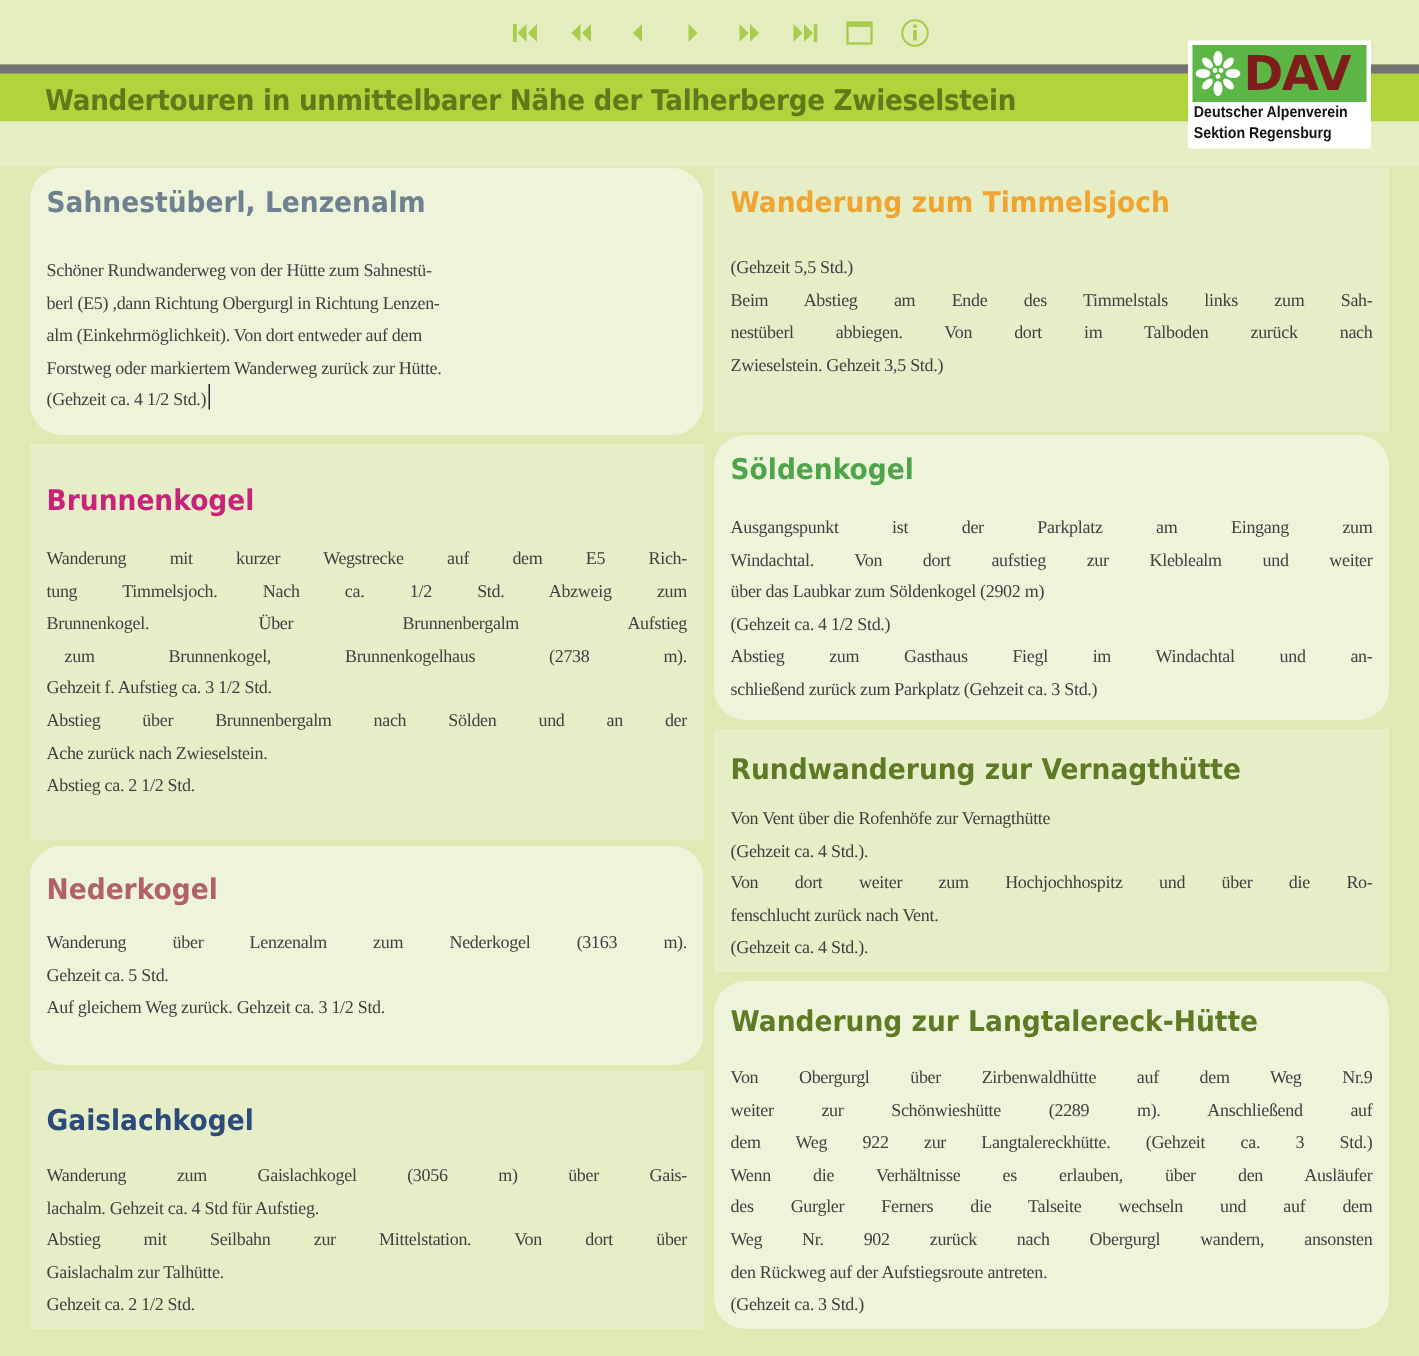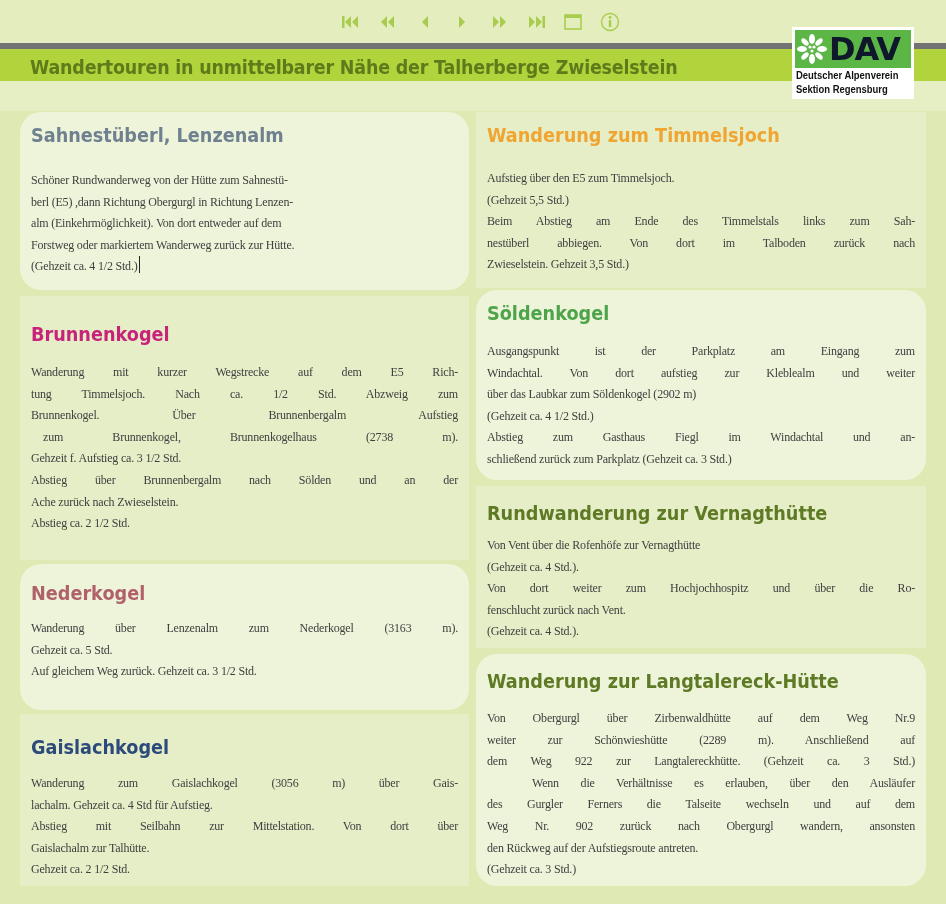--- a/index.html
+++ b/index.html
@@ -38,21 +38,21 @@
   }
   .logo {
     position: absolute; left: 792px; top: 27px; width: 122px; height: 72px;
     background: #ffffff; padding: 3px 3px 0 3px;
   }
   .logo-top {
     background: #5cb646; height: 38px; display: flex; align-items: center;
     padding-left: 2px;
   }
   .logo-top .dav {
-    font-family: "DejaVu Sans", sans-serif; font-weight: bold; color: #0f172a;
+    font-family: "DejaVu Sans", sans-serif; font-weight: bold; color: #7f1d1d;
     font-size: 32px; letter-spacing: -1px; line-height: 38px; margin-left: 2px;
   }
   .logo-sub {
     font-family: "Liberation Sans", sans-serif; font-size: 10.5px; line-height: 13px;
     color: #111; font-weight: bold; padding-left: 1px; margin-top: 1px;
     transform: scaleX(0.9); transform-origin: left center; white-space: nowrap;
   }
   .band {
     position: absolute; left: 0; top: 81px; width: 946px; height: 30px;
     background: #e6eec4;
@@ -205,21 +205,20 @@
     <span class="ln">lachalm. Gehzeit ca. 4 Std für Aufstieg.</span>
     <span class="ln" style="text-align-last:justify;">Abstieg mit Seilbahn zur Mittelstation. Von dort über</span>
     <span class="ln">Gaislachalm zur Talhütte.</span>
     <span class="ln">Gehzeit ca. 2 1/2 Std.</span>
   </p>
 </div>
 
 <div class="card mid" style="left:476px; top:112px; width:450px; height:176px;">
   <h2 style="color:#f0a531; margin-bottom:20px;">Wanderung zum Timmelsjoch</h2>
   <p>
-    <span class="ln">Aufstieg über den E5 zum Timmelsjoch.</span>
     <span class="ln">(Gehzeit 5,5 Std.)</span>
     <span class="ln" style="text-align-last:justify;">Beim Abstieg am Ende des Timmelstals links zum Sah-</span>
     <span class="ln" style="text-align-last:justify;">nestüberl abbiegen. Von dort im Talboden zurück nach</span>
     <span class="ln">Zwieselstein. Gehzeit 3,5 Std.)</span>
   </p>
 </div>
 
 <div class="card light" style="left:476px; top:290px; width:450px; height:190px; padding-top:10px;">
   <h2 style="color:#4ea44a; margin-bottom:15px;">Söldenkogel</h2>
   <p>
@@ -242,19 +241,19 @@
     <span class="ln">(Gehzeit ca. 4 Std.).</span>
   </p>
 </div>
 
 <div class="card light" style="left:476px; top:654px; width:450px; height:232px; padding-top:14px;">
   <h2 style="color:#5e7a25; margin-bottom:14px;">Wanderung zur Langtalereck-Hütte</h2>
   <p>
     <span class="ln" style="text-align-last:justify;">Von Obergurgl über Zirbenwaldhütte auf dem Weg Nr.9</span>
     <span class="ln" style="text-align-last:justify;">weiter zur Schönwieshütte (2289 m). Anschließend auf</span>
     <span class="ln" style="text-align-last:justify;">dem Weg 922 zur Langtalereckhütte. (Gehzeit ca. 3 Std.)</span>
-    <span class="ln" style="text-align-last:justify;margin-left:45px;">Wenn die Verhältnisse es erlauben, über den Ausläufer</span>
+    <span class="ln" style="text-align-last:justify;">Wenn die Verhältnisse es erlauben, über den Ausläufer</span>
     <span class="ln" style="text-align-last:justify;">des Gurgler Ferners die Talseite wechseln und auf dem</span>
     <span class="ln" style="text-align-last:justify;">Weg Nr. 902 zurück nach Obergurgl wandern, ansonsten</span>
     <span class="ln">den Rückweg auf der Aufstiegsroute antreten.</span>
     <span class="ln">(Gehzeit ca. 3 Std.)</span>
   </p>
 </div>
 
 </body></html>

